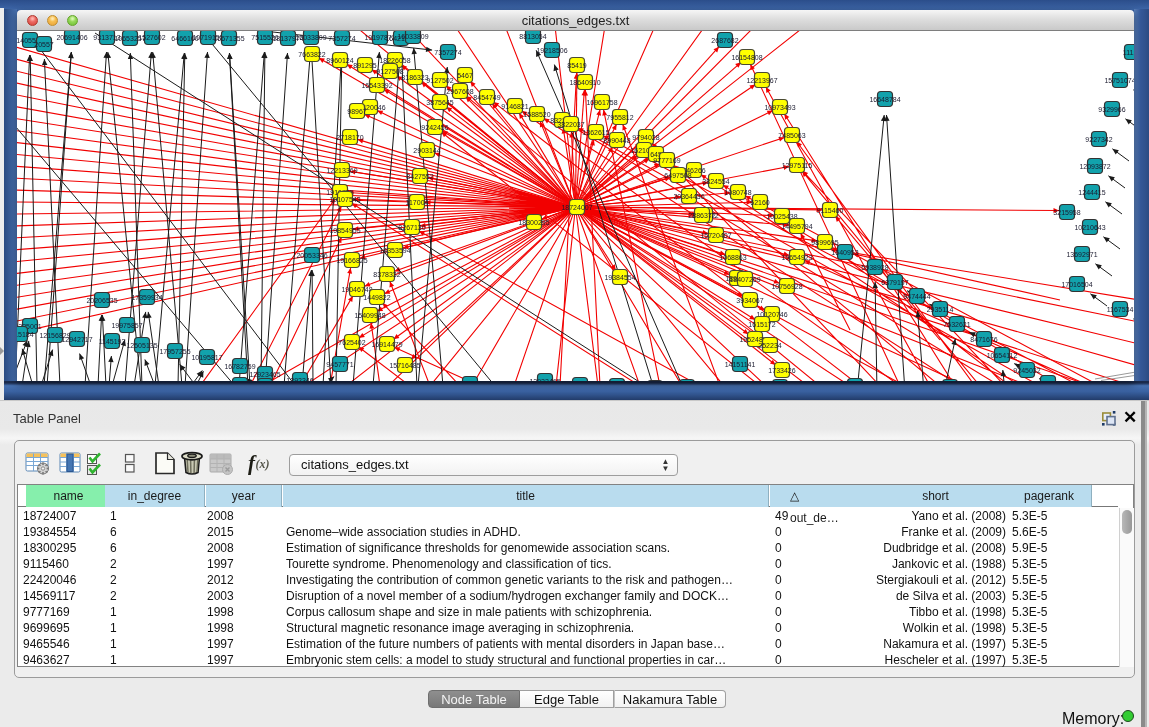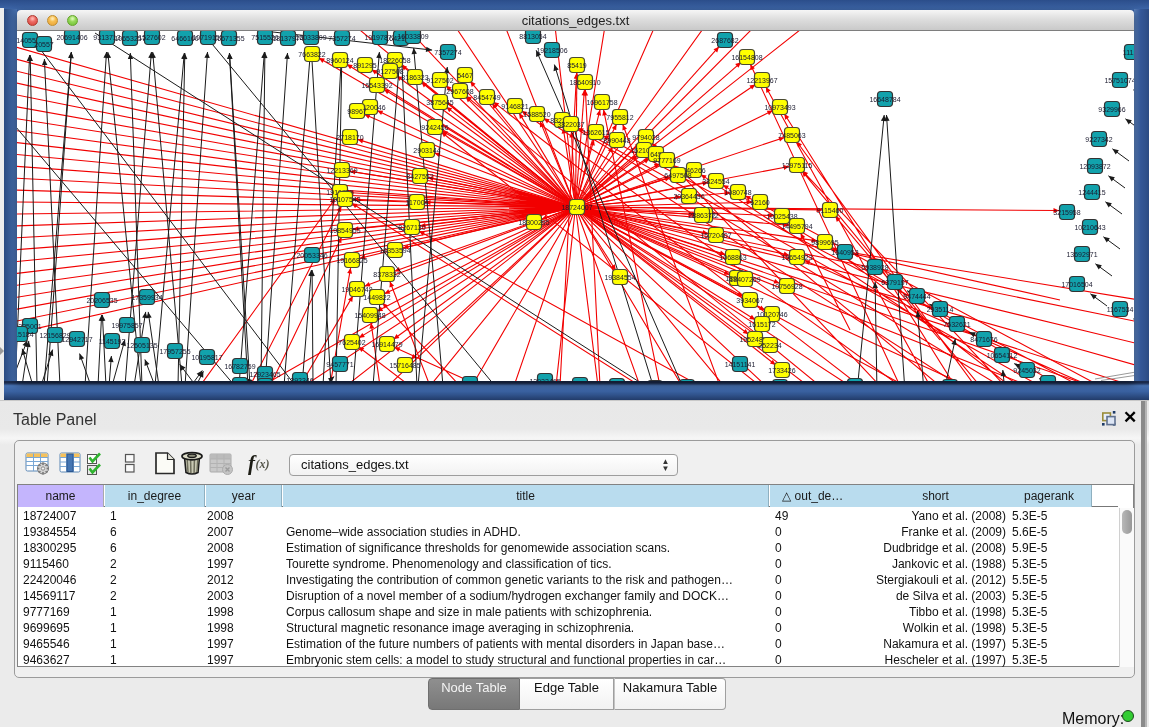--- a/index.html
+++ b/index.html
@@ -10,51 +10,51 @@
 #leftstrip{position:absolute;left:0;top:8px;width:4px;height:392px;background:#ededed}
 #win{position:absolute;left:17px;top:10px;width:1117px;height:371px;box-shadow:0 3px 8px rgba(0,0,0,.45)}
 #titlebar{position:absolute;left:0;top:0;width:1117px;height:21px;background:linear-gradient(#f6f6f6,#dedede 45%,#c9c9c9);border-bottom:1px solid #7e7e7e;border-radius:4px 4px 0 0}
 #titlebar .title{position:absolute;left:0;right:0;top:3px;text-align:center;font-size:13px;color:#222}
 .tl{position:absolute;top:5px;width:11px;height:11px;border-radius:50%}
 #tl1{left:10px;background:radial-gradient(circle at 50% 30%,#ffb3ad 8%,#ec6b65 40%,#d63f36);border:.5px solid #b03a30}
 #tl2{left:30px;background:radial-gradient(circle at 50% 30%,#ffe9b0 8%,#f6bd4f 40%,#e9a23b);border:.5px solid #c08e2e}
 #tl3{left:50px;background:radial-gradient(circle at 50% 30%,#d8f7b0 8%,#95d858 40%,#6cbe33);border:.5px solid #65a42d}
 #canvas{position:absolute;left:0;top:21px;width:1117px;height:350px;background:#fff;overflow:hidden}
 #panel{position:absolute;left:0;top:400px;width:1149px;height:327px;background:linear-gradient(180deg,#e8e8e8 0,#e9e9e9 28px,#f6f6f6 37px,#ebebeb 44px,#ebebeb 100%);border-top:1px solid #c8c8c8}
-#ptitle{position:absolute;left:13px;top:10px;font-size:16px;color:#333}
+#ptitle{position:absolute;left:13px;top:10px;font-size:13px;color:#333}
 #pfloat{position:absolute;left:1102px;top:10px;width:14px;height:15px}
 #pclose{position:absolute;left:1123px;top:6px;font-size:17px;font-weight:bold;color:#000}
 #inner{position:absolute;left:14px;top:39px;width:1121px;height:238px;background:#f0f0f0;border:1px solid #9b9b9b;border-radius:5px}
 #toolbar{position:absolute;left:0;top:3px;width:100%;height:40px}
 #dropdown{position:absolute;left:274px;top:10px;width:389px;height:22px;background:linear-gradient(#fff,#f2f2f2);border:1px solid #9d9d9d;border-radius:4px;font-size:13px;color:#111;line-height:20px;padding-left:11px}
 #ddarrow{position:absolute;right:4px;top:3px;width:15px;height:15px;font-size:8px;color:#333;line-height:7px;text-align:center}
 #tbl{position:absolute;left:2px;top:43px;width:1117px;height:183px;background:#fff;border:1px solid #828282;font-size:12px}
 #thead{position:absolute;left:0;top:0;width:1100px;height:22px;border-bottom:1px solid #777}
 #thead div{position:absolute;top:0;height:22px;background:#b9dcee;border-right:1px solid #8fb0c0;text-align:center;line-height:22px;color:#1a1a1a}
-#thead .h0{left:0;width:86px;background:#c4b5fd;border-right:1px solid #aaa}
+#thead .h0{left:8px;width:86px;background:#86efac;border-right:1px solid #aaa}
 #thead .h1{left:87px;width:100px}
 #thead .h2{left:188px;width:76px}
 #thead .h3{left:265px;width:486px}
-#thead .h4{left:752px;width:77px;text-align:left;padding-left:12px}
+#thead .h4{left:752px;width:77px;text-align:left;padding-left:20px}
 #thead .h5{left:824px;width:188px}
 #thead .h6{left:989px;width:85px}
 #tbody{position:absolute;left:0;top:23px;width:1100px;height:160px;color:#111}
 .row{position:relative;height:16px;line-height:16px;white-space:nowrap}
 .row div{position:absolute;top:0;height:16px;overflow:hidden}
 .c0{left:5px;width:84px}
 .c1{left:92px;width:95px}
 .c2{left:189px;width:75px}
 .c3{left:268px;width:482px}
 .c4{left:757px;width:66px}
 .c5{left:824px;width:164px;text-align:right}
 .c6{left:994px;width:80px}
 #vscroll{position:absolute;left:1101px;top:23px;width:15px;height:159px;background:#fafafa;border-left:1px solid #d0d0d0}
 #vthumb{position:absolute;left:2px;top:2px;width:10px;height:24px;background:linear-gradient(90deg,#b8b8b8,#989898);border-radius:5px}
 #tabs{position:absolute;left:428px;top:277px;height:18px;font-size:13px}
-.tab{position:absolute;top:0;height:32px;line-height:17px;text-align:center;border:1px solid #9f9f9f}
+.tab{position:absolute;top:12px;height:18px;line-height:17px;text-align:center;border:1px solid #9f9f9f}
 #tab1{left:0;width:92px;border-radius:4px 0 0 4px;background:linear-gradient(#8f8f8f,#787878);color:#f4f4f4;border-color:#6f6f6f}
 #tab2{left:92px;width:94px;background:linear-gradient(#ffffff,#f2f2f2);color:#111;border-left:none}
 #tab3{left:186px;width:112px;border-radius:0 4px 4px 0;background:linear-gradient(#ffffff,#f2f2f2);color:#111;border-left:1px solid #c4c4c4}
 #memory{position:absolute;left:1062px;top:309px;font-size:16px;color:#111}
 #memdot{position:absolute;left:1122px;top:309px;width:12px;height:12px;border-radius:50%;background:#33cc33;border:1.5px solid #1d491d}
 #rstrip{position:absolute;left:1141px;top:0;width:6px;height:327px;background:#8a8a8a;border-right:2px solid #b5b5b5}
 </style></head>
 <body>
 <div id="desktop">
   <div id="dtop"></div>
@@ -733,21 +733,21 @@
             <div class="c0">18724007</div>
             <div class="c1">1</div>
             <div class="c2">2008</div>
             <div class="c4">49</div>
             <div class="c5">Yano et al. (2008)</div>
             <div class="c6">5.3E-5</div>
           </div>
 <div class="row">
             <div class="c0">19384554</div>
             <div class="c1">6</div>
-            <div class="c2">2007</div>
+            <div class="c2">2015</div>
             <div class="c3">Genome–wide association studies in ADHD.</div>
             <div class="c4">0</div>
             <div class="c5">Franke et al. (2009)</div>
             <div class="c6">5.6E-5</div>
           </div>
 <div class="row">
             <div class="c0">18300295</div>
             <div class="c1">6</div>
             <div class="c2">2008</div>
             <div class="c3">Estimation of significance thresholds for genomewide association scans.</div>

